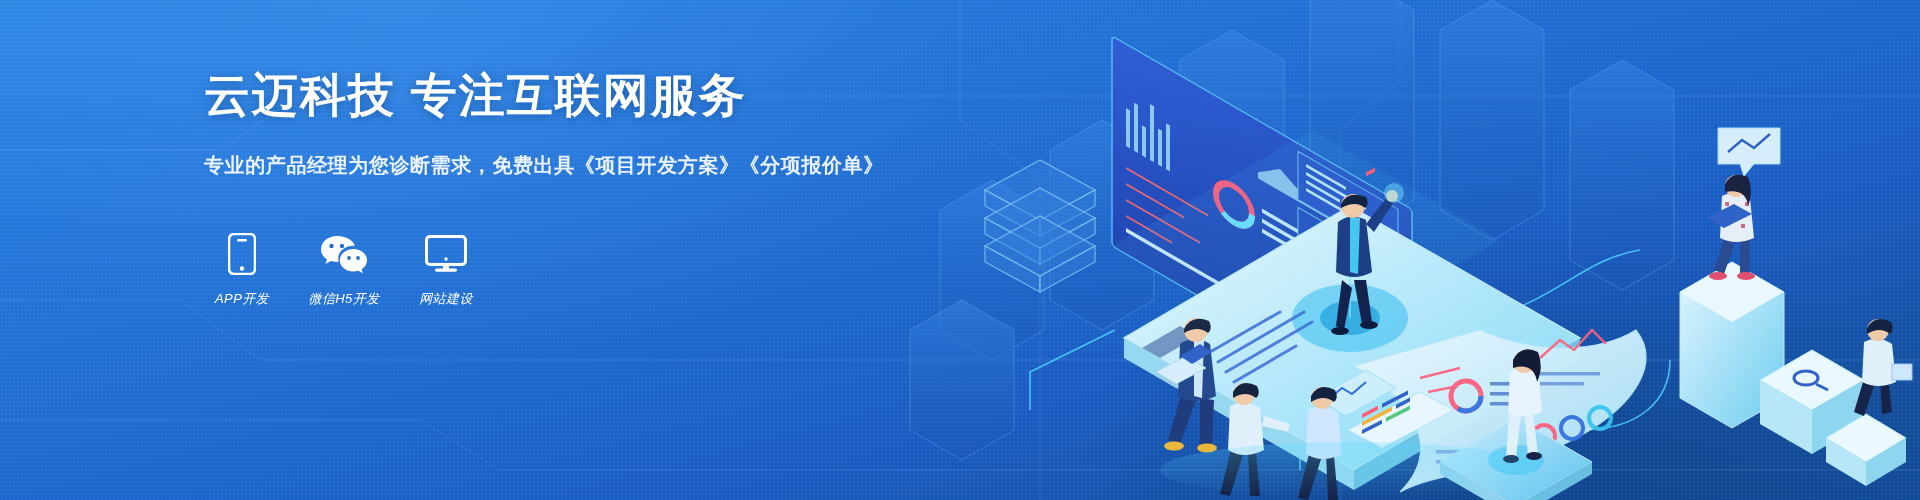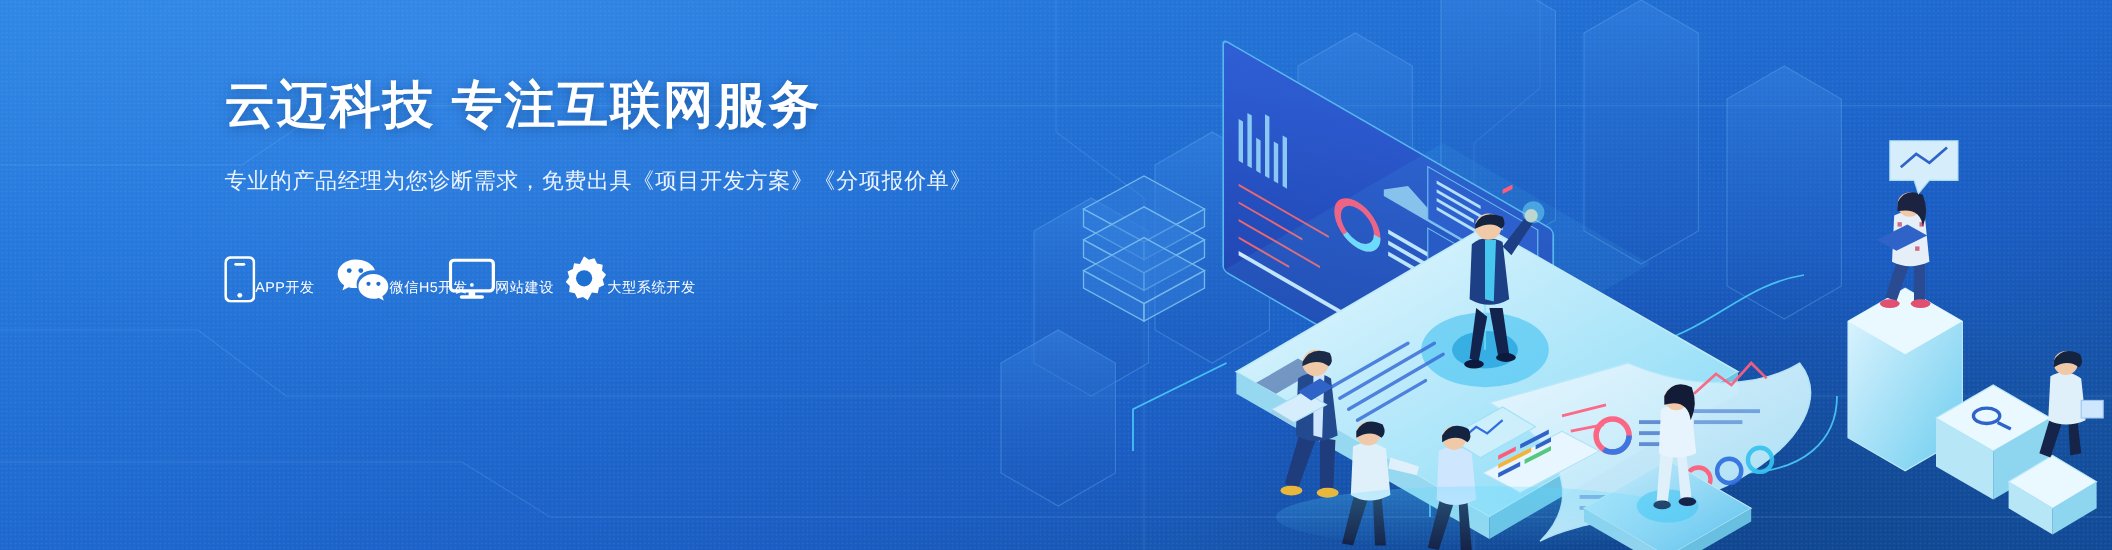--- a/index.html
+++ b/index.html
@@ -29,33 +29,33 @@
   }
 
   
   .copy{position:absolute;left:204px;top:68px;width:700px;z-index:6;}
   .title{
     margin:0;color:#ffffff;font-size:46px;line-height:1.18;
     font-weight:700;letter-spacing:2px;
     text-shadow:0 2px 10px rgba(4,36,86,.35);
     white-space:nowrap;
   }
-  .subtitle{margin:26px 0 0 0;}
+  .subtitle{margin:26px 0 0 0;font-weight:bold;}
   .sub-line{
     color:#eaf3ff;font-size:20px;line-height:1.72;letter-spacing:.6px;
     white-space:nowrap;
   }
 
   
   .services{
     position:absolute;left:204px;top:232px;display:flex;align-items:flex-end;
     gap:26px;z-index:6;
   }
   .svc{
-    width:76px;display:flex;flex-direction:row;align-items:center;cursor:pointer;
+    width:76px;display:flex;flex-direction:column;align-items:center;cursor:pointer;font-style:italic;
   }
   .svc-ico{
     height:44px;display:flex;align-items:center;justify-content:center;
   }
   .svc-ico svg{display:block;fill:#ffffff;}
   .svc-label{
     margin-top:14px;color:#ffffff;font-size:13px;letter-spacing:.4px;white-space:nowrap;
   }
 
   
@@ -431,25 +431,16 @@
         <svg width="42" height="38" viewBox="0 0 42 38">
           <rect x="1.5" y="1.5" width="39" height="28" rx="3.5" fill="none" stroke="#fff" stroke-width="3"></rect>
           <circle cx="21" cy="24" r="1.7" fill="#fff"></circle>
           <rect x="18" y="30" width="6" height="4" fill="#fff"></rect>
           <rect x="10" y="33.5" width="22" height="3.2" rx="1.6" fill="#fff"></rect>
         </svg>
       </span>
       <span class="svc-label">网站建设</span>
     </div>
 
-    <div class="svc">
-      <span class="svc-ico">
-        <svg width="42" height="42" viewBox="0 0 42 42">
-          <path d="M21 0l4.3 3.1 5.1-1.4 2.3 4.8 5.2 1.1-.6 5.3 3.7 3.8-3.1 4.3 1.4 5.1-4.8 2.3-1.1 5.2-5.3-.6L24.3 40 20 36.9l-5.1 1.4-2.3-4.8-5.2-1.1.6-5.3L4.3 23.3l3.1-4.3L6 13.9l4.8-2.3L11.9 6.4l5.3.6L21 0z" fill="#fff"></path>
-          <circle cx="21" cy="20" r="7.4" fill="#1d6fd0"></circle>
-        </svg>
-      </span>
-      <span class="svc-label">大型系统开发</span>
-    </div>
 
   </div>
 
 </div>
 
 </body></html>

